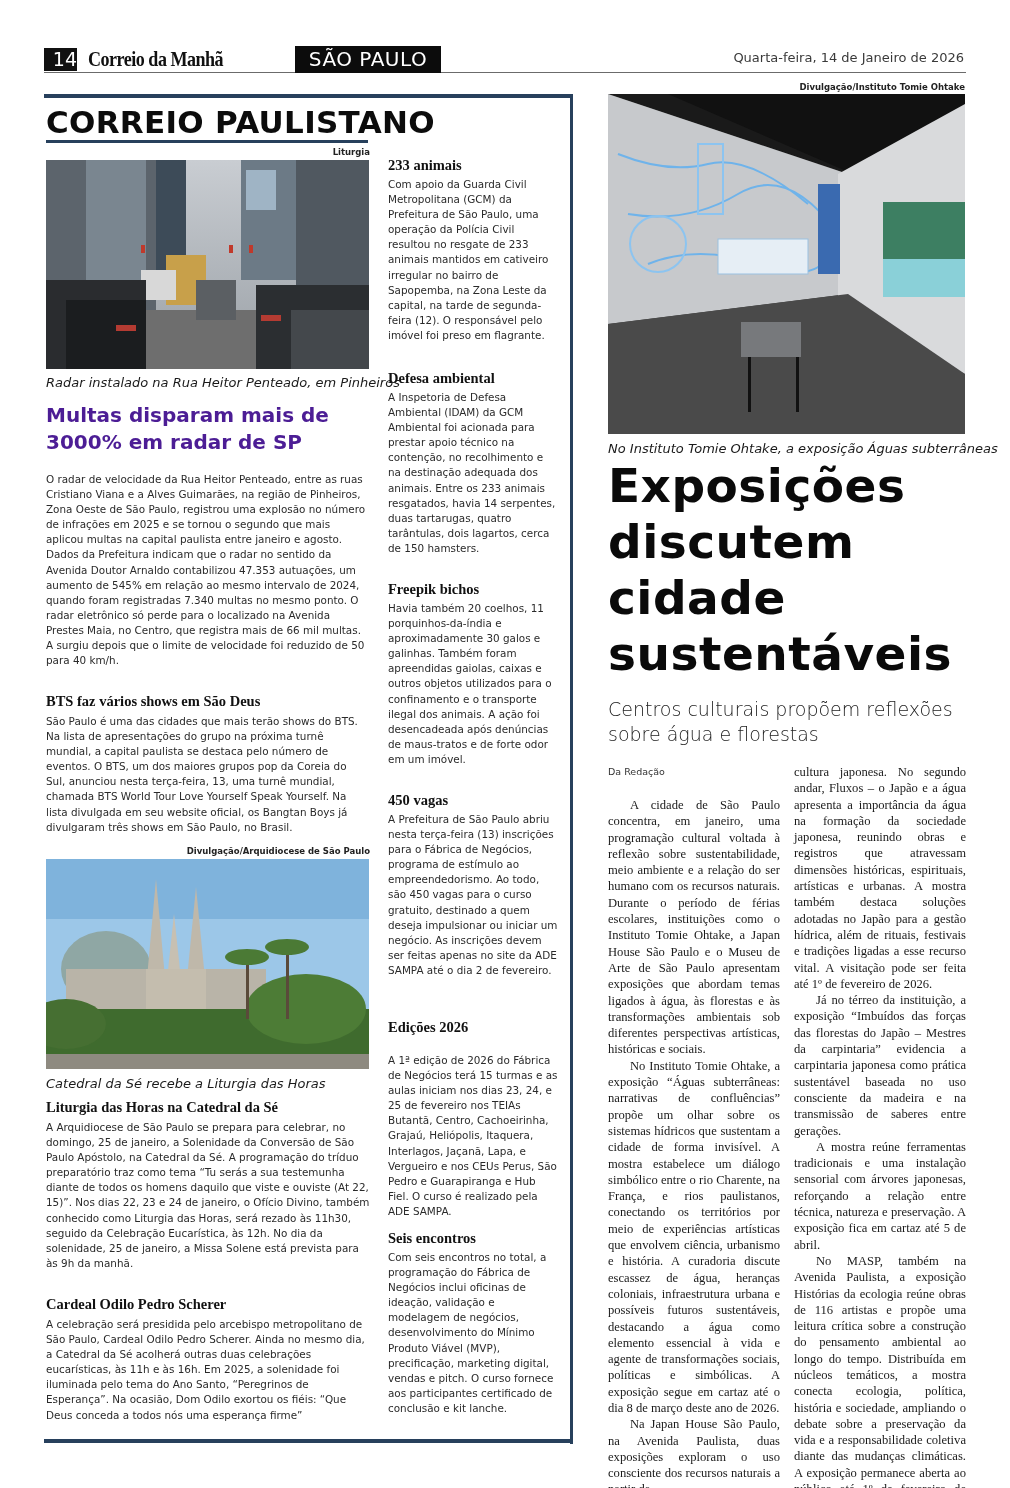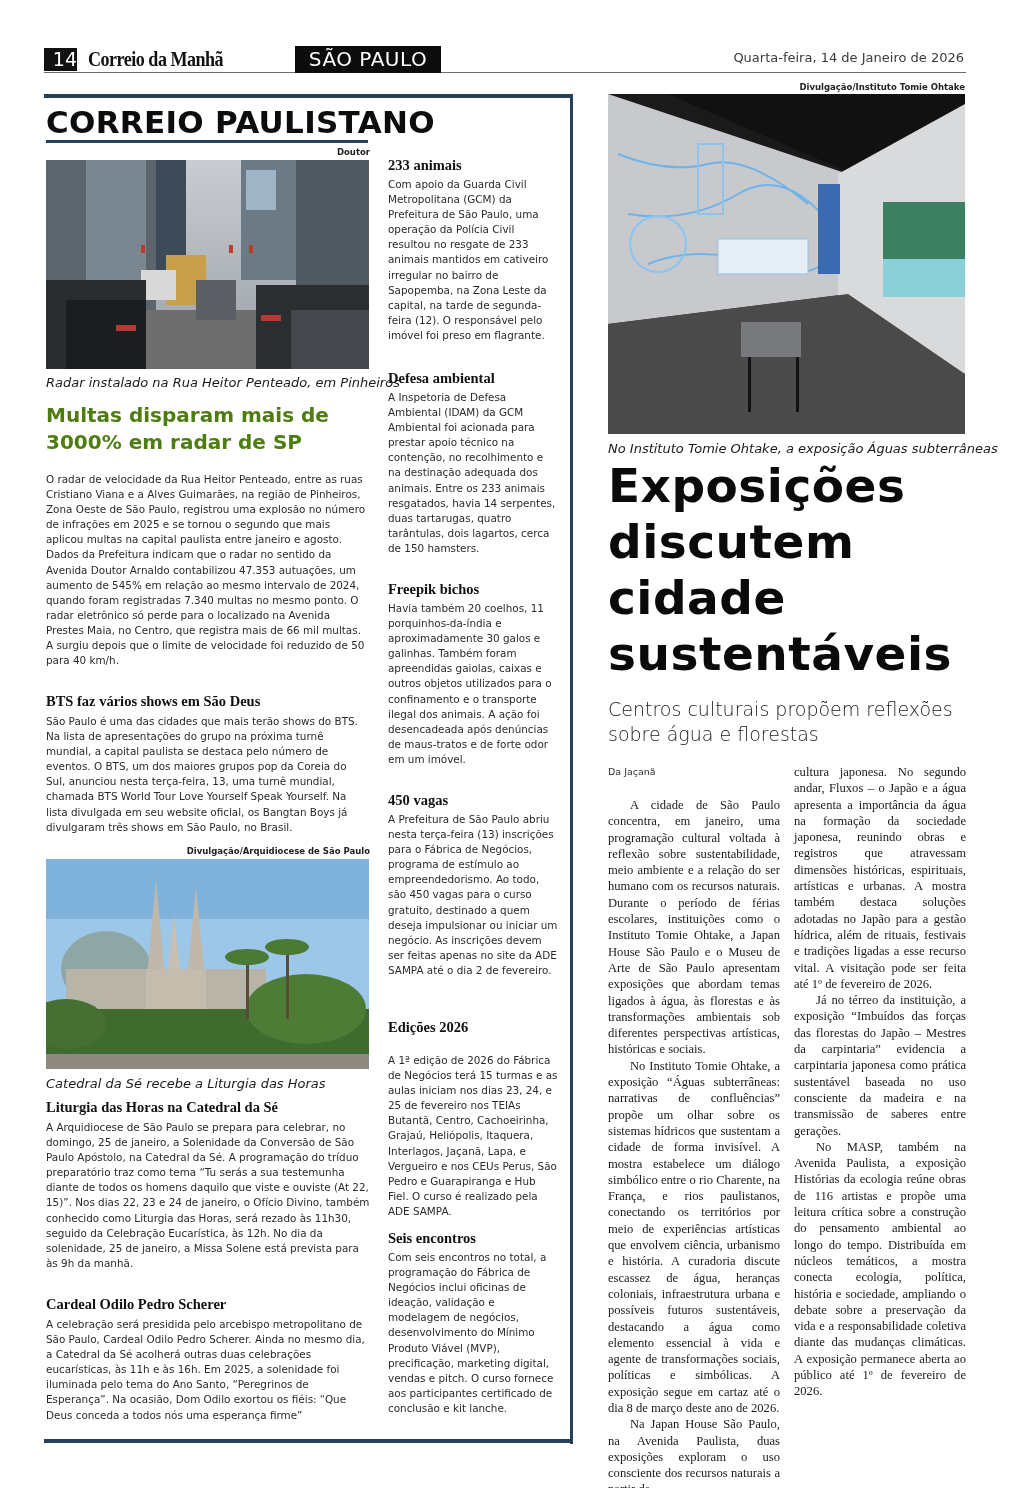--- a/index.html
+++ b/index.html
@@ -18,21 +18,21 @@
   .box-top-rule { position: absolute; left: 44px; top: 94px; width: 529px; height: 4px; background: #27405c; }
   .box-bottom-rule { position: absolute; left: 44px; top: 1439px; width: 529px; height: 4px; background: #27405c; }
   .box-title { position: absolute; left: 46px; top: 104px; font-family: "DejaVu Sans", sans-serif; font-weight: bold; font-size: 31px; letter-spacing: 0.3px; color: #0c0c0c; }
   .box-title-rule { position: absolute; left: 46px; top: 140px; width: 322px; height: 3px; background: #27405c; }
 
   .credit { position: absolute; font-family: "DejaVu Sans", sans-serif; font-size: 8.5px; font-weight: bold; color: #222; text-align: right; }
   .caption { position: absolute; font-family: "DejaVu Sans", sans-serif; font-style: italic; font-size: 13px; color: #1a1a1a; white-space: nowrap; }
 
   .photo { position: absolute; overflow: hidden; }
 
-  .h-lead { position: absolute; left: 46px; top: 402px; width: 320px; font-family: "DejaVu Sans", sans-serif; font-size: 20px; line-height: 27px; color: #4d7c0f; }
+  .h-lead { position: absolute; left: 46px; top: 402px; width: 320px; font-family: "DejaVu Sans", sans-serif; font-size: 20px; line-height: 27px; color: #4c1d95; }
   .sans-body { font-family: "DejaVu Sans", sans-serif; font-size: 10.4px; line-height: 15.1px; color: #2a2a2a; }
   .h-sub { font-family: Liberation Serif, serif; font-weight: bold; font-size: 14.5px; color: #111; line-height: 18px; }
 
   .block { position: absolute; }
 
   
   .big-headline { position: absolute; left: 608px; top: 458px; width: 360px; font-family: "DejaVu Sans", sans-serif; font-size: 47px; line-height: 56px; color: #0a0a0a; letter-spacing: 0.5px; }
   .deck { position: absolute; left: 608px; top: 697px; width: 360px; font-family: "DejaVu Sans", sans-serif; font-size: 19px; line-height: 25px; color: #222; font-weight: 300; }
   .byline { position: absolute; left: 608px; top: 766px; font-family: "DejaVu Sans", sans-serif; font-size: 9.5px; color: #333; }
   .serif-col { position: absolute; font-family: "Liberation Serif", serif; font-size: 12.6px; line-height: 16.3px; color: #1a1a1a; text-align: justify; hyphens: auto; }
@@ -48,21 +48,21 @@
   <div class="section-tag">SÃO PAULO</div>
   <div class="issue-date">Quarta-feira, 14 de Janeiro de 2026</div>
 </header>
 
 <div class="box-top-rule"></div>
 <div class="col-rule-right"></div>
 <div class="box-bottom-rule"></div>
 <h2 class="box-title">CORREIO PAULISTANO</h2>
 <div class="box-title-rule"></div>
 
-<div class="credit" style="left:200px; top:147px; width:170px;">Doutor</div>
+<div class="credit" style="left:200px; top:147px; width:170px;">Liturgia</div>
 <div class="photo" style="left:46px; top:160px; width:323px; height:209px;">
   <svg width="323" height="209" viewBox="0 0 323 209">
     <defs>
       <linearGradient id="sky" x1="0" y1="0" x2="0" y2="1">
         <stop offset="0" stop-color="#c9cdd2"></stop>
           <stop offset="1" stop-color="#9aa0a6"></stop>
       </linearGradient>
     </defs>
     <rect width="323" height="209" fill="url(#sky)"></rect>
     <rect x="0" y="0" width="110" height="150" fill="#5c646c"></rect>
@@ -172,24 +172,25 @@
     <polygon points="0,230 240,200 357,280 357,340 0,340" fill="#4a4a4a"></polygon>
     <rect x="133" y="228" width="60" height="35" fill="#77797c"></rect>
     <rect x="140" y="263" width="3" height="55" fill="#111"></rect>
     <rect x="188" y="263" width="3" height="55" fill="#111"></rect>
   </svg>
 </div>
 <div class="caption" style="left:608px; top:441px;">No Instituto Tomie Ohtake, a exposição Águas subterrâneas</div>
 
 <h1 class="big-headline">Exposições discutem cidade sustentáveis</h1>
 <h2 class="deck">Centros culturais propõem reflexões sobre água e florestas</h2>
-<div class="byline">Da Jaçanã</div>
+<div class="byline">Da Redação</div>
 
 <div class="serif-col" style="left:608px; top:797px; width:172px;">
   <p>A cidade de São Paulo concentra, em janeiro, uma programação cultural voltada à reflexão sobre sustentabilidade, meio ambiente e a relação do ser humano com os recursos naturais. Durante o período de férias escolares, instituições como o Instituto Tomie Ohtake, a Japan House São Paulo e o Museu de Arte de São Paulo apresentam exposições que abordam temas ligados à água, às florestas e às transformações ambientais sob diferentes perspectivas artísticas, históricas e sociais.</p>
   <p>No Instituto Tomie Ohtake, a exposição “Águas subterrâneas: narrativas de confluências” propõe um olhar sobre os sistemas hídricos que sustentam a cidade de forma invisível. A mostra estabelece um diálogo simbólico entre o rio Charente, na França, e rios paulistanos, conectando os territórios por meio de experiências artísticas que envolvem ciência, urbanismo e história. A curadoria discute escassez de água, heranças coloniais, infraestrutura urbana e possíveis futuros sustentáveis, destacando a água como elemento essencial à vida e agente de transformações sociais, políticas e simbólicas. A exposição segue em cartaz até o dia 8 de março deste ano de 2026.</p>
   <p>Na Japan House São Paulo, na Avenida Paulista, duas exposições exploram o uso consciente dos recursos naturais a partir da</p>
 </div>
 <div class="serif-col" style="left:794px; top:764px; width:172px;">
   <p class="noindent">cultura japonesa. No segundo andar, Fluxos – o Japão e a água apresenta a importância da água na formação da sociedade japonesa, reunindo obras e registros que atravessam dimensões históricas, espirituais, artísticas e urbanas. A mostra também destaca soluções adotadas no Japão para a gestão hídrica, além de rituais, festivais e tradições ligadas a esse recurso vital. A visitação pode ser feita até 1º de fevereiro de 2026.</p>
   <p>Já no térreo da instituição, a exposição “Imbuídos das forças das florestas do Japão – Mestres da carpintaria” evidencia a carpintaria japonesa como prática sustentável baseada no uso consciente da madeira e na transmissão de saberes entre gerações.</p>
+  <p>A mostra reúne ferramentas tradicionais e uma instalação sensorial com árvores japonesas, reforçando a relação entre técnica, natureza e preservação. A exposição fica em cartaz até 5 de abril.</p>
   <p>No MASP, também na Avenida Paulista, a exposição Histórias da ecologia reúne obras de 116 artistas e propõe uma leitura crítica sobre a construção do pensamento ambiental ao longo do tempo. Distribuída em núcleos temáticos, a mostra conecta ecologia, política, história e sociedade, ampliando o debate sobre a preservação da vida e a responsabilidade coletiva diante das mudanças climáticas. A exposição permanece aberta ao público até 1º de fevereiro de 2026.</p>
 </div>
 
 </body></html>

